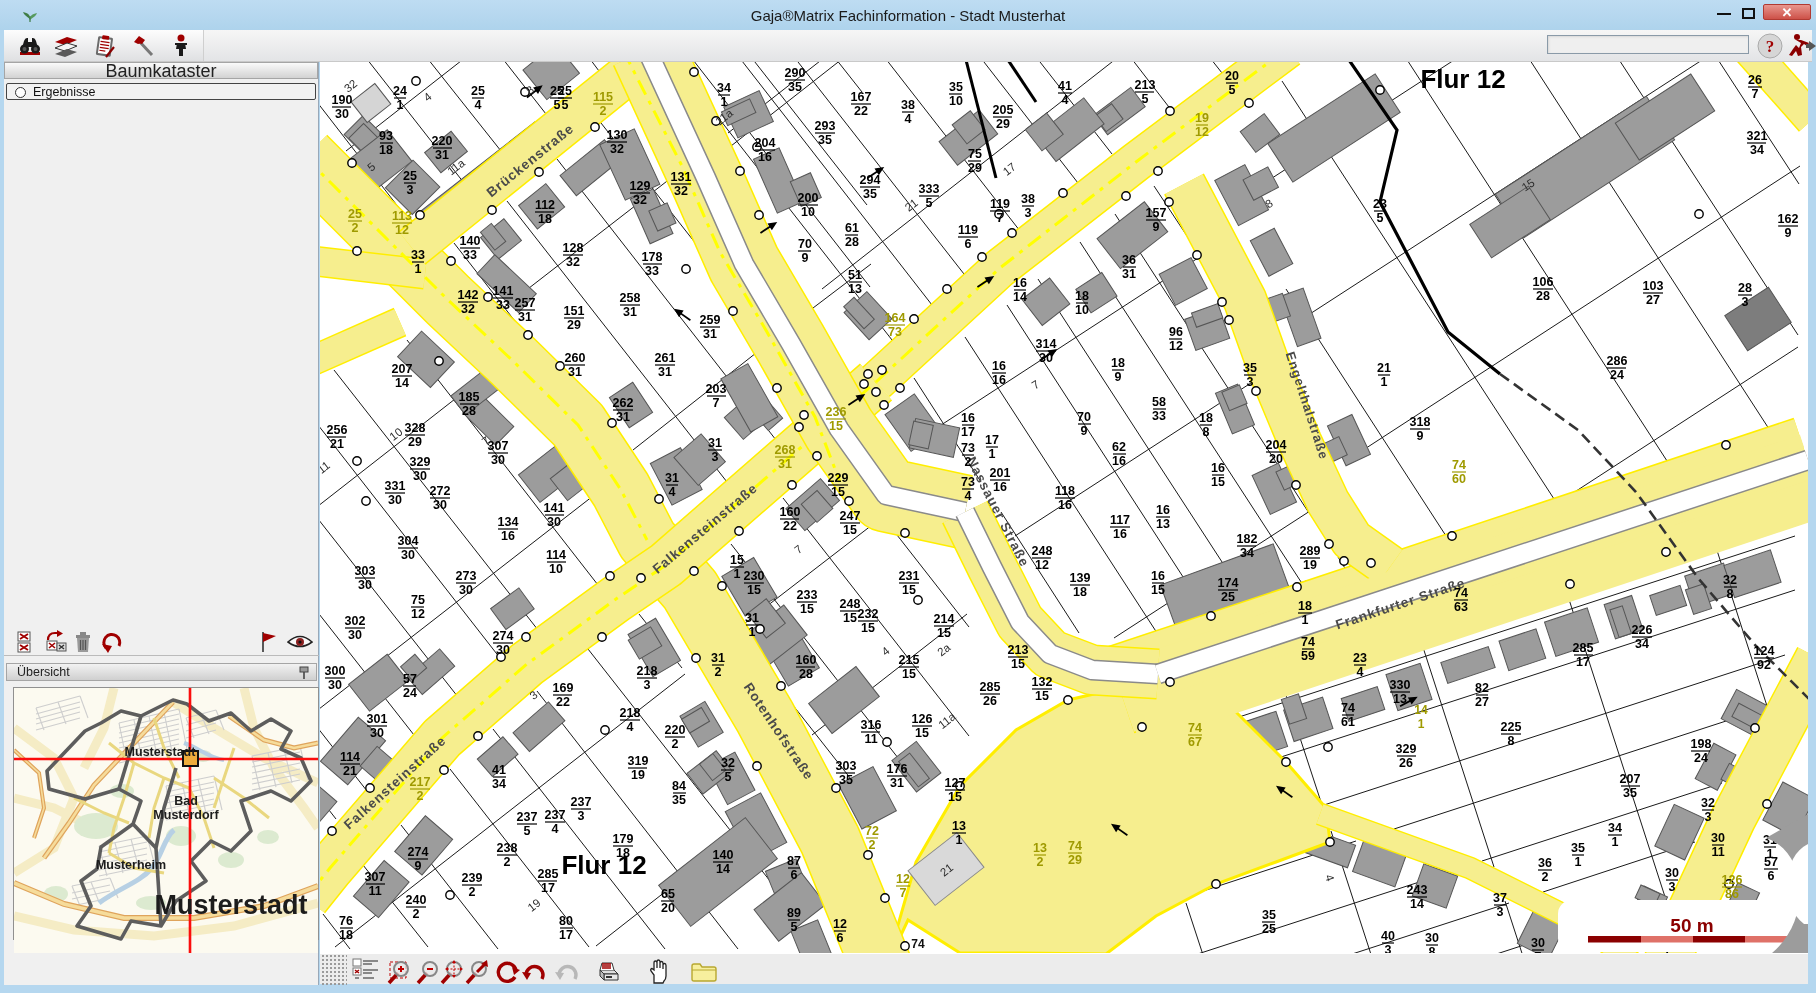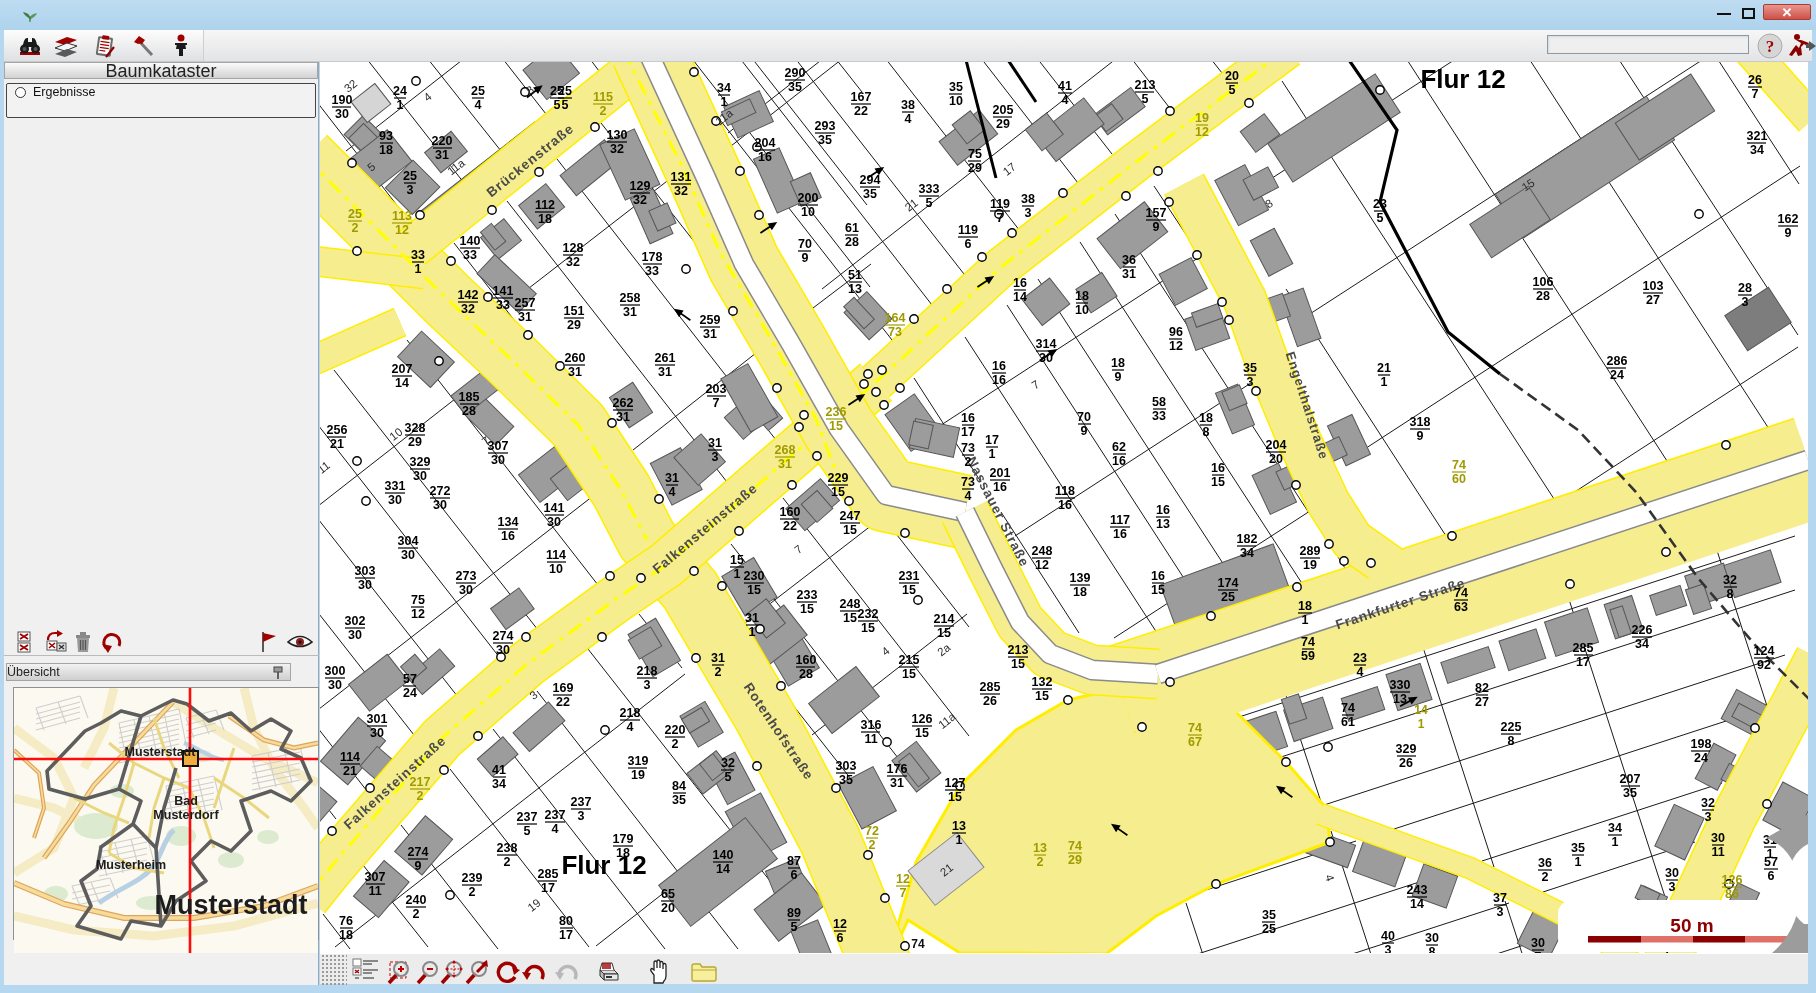--- a/index.html
+++ b/index.html
@@ -1,40 +1,41 @@
 <!DOCTYPE html>
 <html><head><meta charset="utf-8"><style>
 *{margin:0;padding:0;box-sizing:border-box}
 body{width:1816px;height:993px;font-family:"Liberation Sans",sans-serif;background:#b5d7ef;overflow:hidden;position:relative}
 .titlebar{position:absolute;left:0;top:0;width:1816px;height:30px;background:linear-gradient(#bedcf2,#aed3ec)}
 .title{position:absolute;left:0;right:0;top:7px;text-align:center;font-size:15px;color:#1a1a1a}
 .toolbar{position:absolute;left:4px;top:30px;width:1808px;height:32px;background:linear-gradient(#f6f6f6,#e3e4e6);border-bottom:1px solid #c9c9c9}
 .tbicons{position:absolute;left:0;top:0;width:200px;height:31px;background:linear-gradient(#fdfdfd,#dfe0e2);border-right:1px solid #cfcfcf}
 .panel{position:absolute;left:4px;top:62px;width:315px;height:923px;background:#f0f0f0;border-right:1px solid #98a8b8}
 .phead{height:17px;background:linear-gradient(#fafafa,#d2d2d2);border:1px solid #a5a5a5;font-size:18px;color:#222;text-align:center;line-height:16px}
-.ergrow{margin:4px 2px 0 2px;height:35px;border:1px solid #444;border-radius:2px;background:#f2f2f2;font-size:12.5px;color:#111;line-height:16px;padding-left:26px;position:relative}
+.ergrow{margin:4px 2px 0 2px;height:17px;border:1px solid #444;border-radius:2px;background:#f2f2f2;font-size:12.5px;color:#111;line-height:16px;padding-left:26px;position:relative}
 .ergrow:before{content:"";position:absolute;left:8px;top:3px;width:9px;height:9px;border:1.2px solid #333;border-radius:50%;background:#fff}
 .ptools{position:absolute;left:0px;top:566px;width:315px;height:28px;border-bottom:1px solid #bbb}
 .ptools svg{position:absolute;top:2px}
-.ovhead{position:absolute;left:2px;top:601px;width:285px;height:18px;background:linear-gradient(#f2f2f2,#cfcfcf);border:1px solid #a5a5a5;font-size:12.5px;color:#222;line-height:17px;padding-left:0}
+.ovhead{position:absolute;left:2px;top:601px;width:311px;height:18px;background:linear-gradient(#f2f2f2,#cfcfcf);border:1px solid #a5a5a5;font-size:12.5px;color:#222;line-height:17px;padding-left:10px}
 .ovmap{position:absolute;left:9px;top:625px;width:306px;height:253px;border:1px solid #909090;background:#fcfaf0}
 .map{position:absolute;left:320px;top:62px;width:1488px;height:891px;overflow:hidden;background:#fff}
 .btoolbar{position:absolute;left:320px;top:953px;width:1488px;height:31px;background:#ececec;border-top:1px solid #fff}
 .btoolbar svg{position:absolute;top:3px}
 .grip{position:absolute;left:1px;top:0;width:26px;height:31px;background-image:radial-gradient(#9a9a9a 1px,transparent 1.2px);background-size:4px 4px}
 .winbtn{position:absolute;top:4px;height:16px}
 .close{left:1763px;width:48px;background:linear-gradient(#e8968e,#cd5148);border:1px solid #b03a32;border-radius:2px;color:#fff;font-size:13px;text-align:center;line-height:15px;font-weight:bold}
 .inputbox{position:absolute;left:1543px;top:5px;width:202px;height:19px;background:#efefef;border:1px solid #8a9aa8;box-shadow:inset 1px 1px 2px #d8d8d8}
 </style></head><body>
 <div class="titlebar">
  <div style="position:absolute;left:22px;top:8px"><svg width="16" height="14" viewBox="0 0 16 14">
         <path d="M8 13 C8 9 3 9 1 4 C6 5 8 7 8 10 Z" fill="#3f7d46"></path>
         <path d="M8 13 C8 10 13 10 15 5 C10 6 8 8 8 11 Z" fill="#569a5e"></path>
         <line x1="8" y1="8" x2="8" y2="14" stroke="#3f7d46" stroke-width="1.2"></line>
       </svg></div>
+ <div class="title">Gaja®Matrix Fachinformation - Stadt Musterhat</div>
  <div class="winbtn" style="left:1717px;width:14px;border-bottom:2.5px solid #111;height:11px"></div>
  <div class="winbtn" style="left:1742px;width:13px;height:11px;border:2px solid #111;top:8px"></div>
  <div class="winbtn close">✕</div>
 </div>
 <div class="toolbar">
  <div class="tbicons">
   <div style="position:absolute;left:15px;top:6px"><svg width="22" height="20" viewBox="0 0 22 20">
           <rect x="1" y="16" width="20" height="3" fill="#a00000"></rect>
           <path d="M2 16 L5 5 Q6 2 8 2 L9 2 L9 16 Z" fill="#1a1a1a"></path>
           <path d="M20 16 L17 5 Q16 2 14 2 L13 2 L13 16 Z" fill="#1a1a1a"></path>

